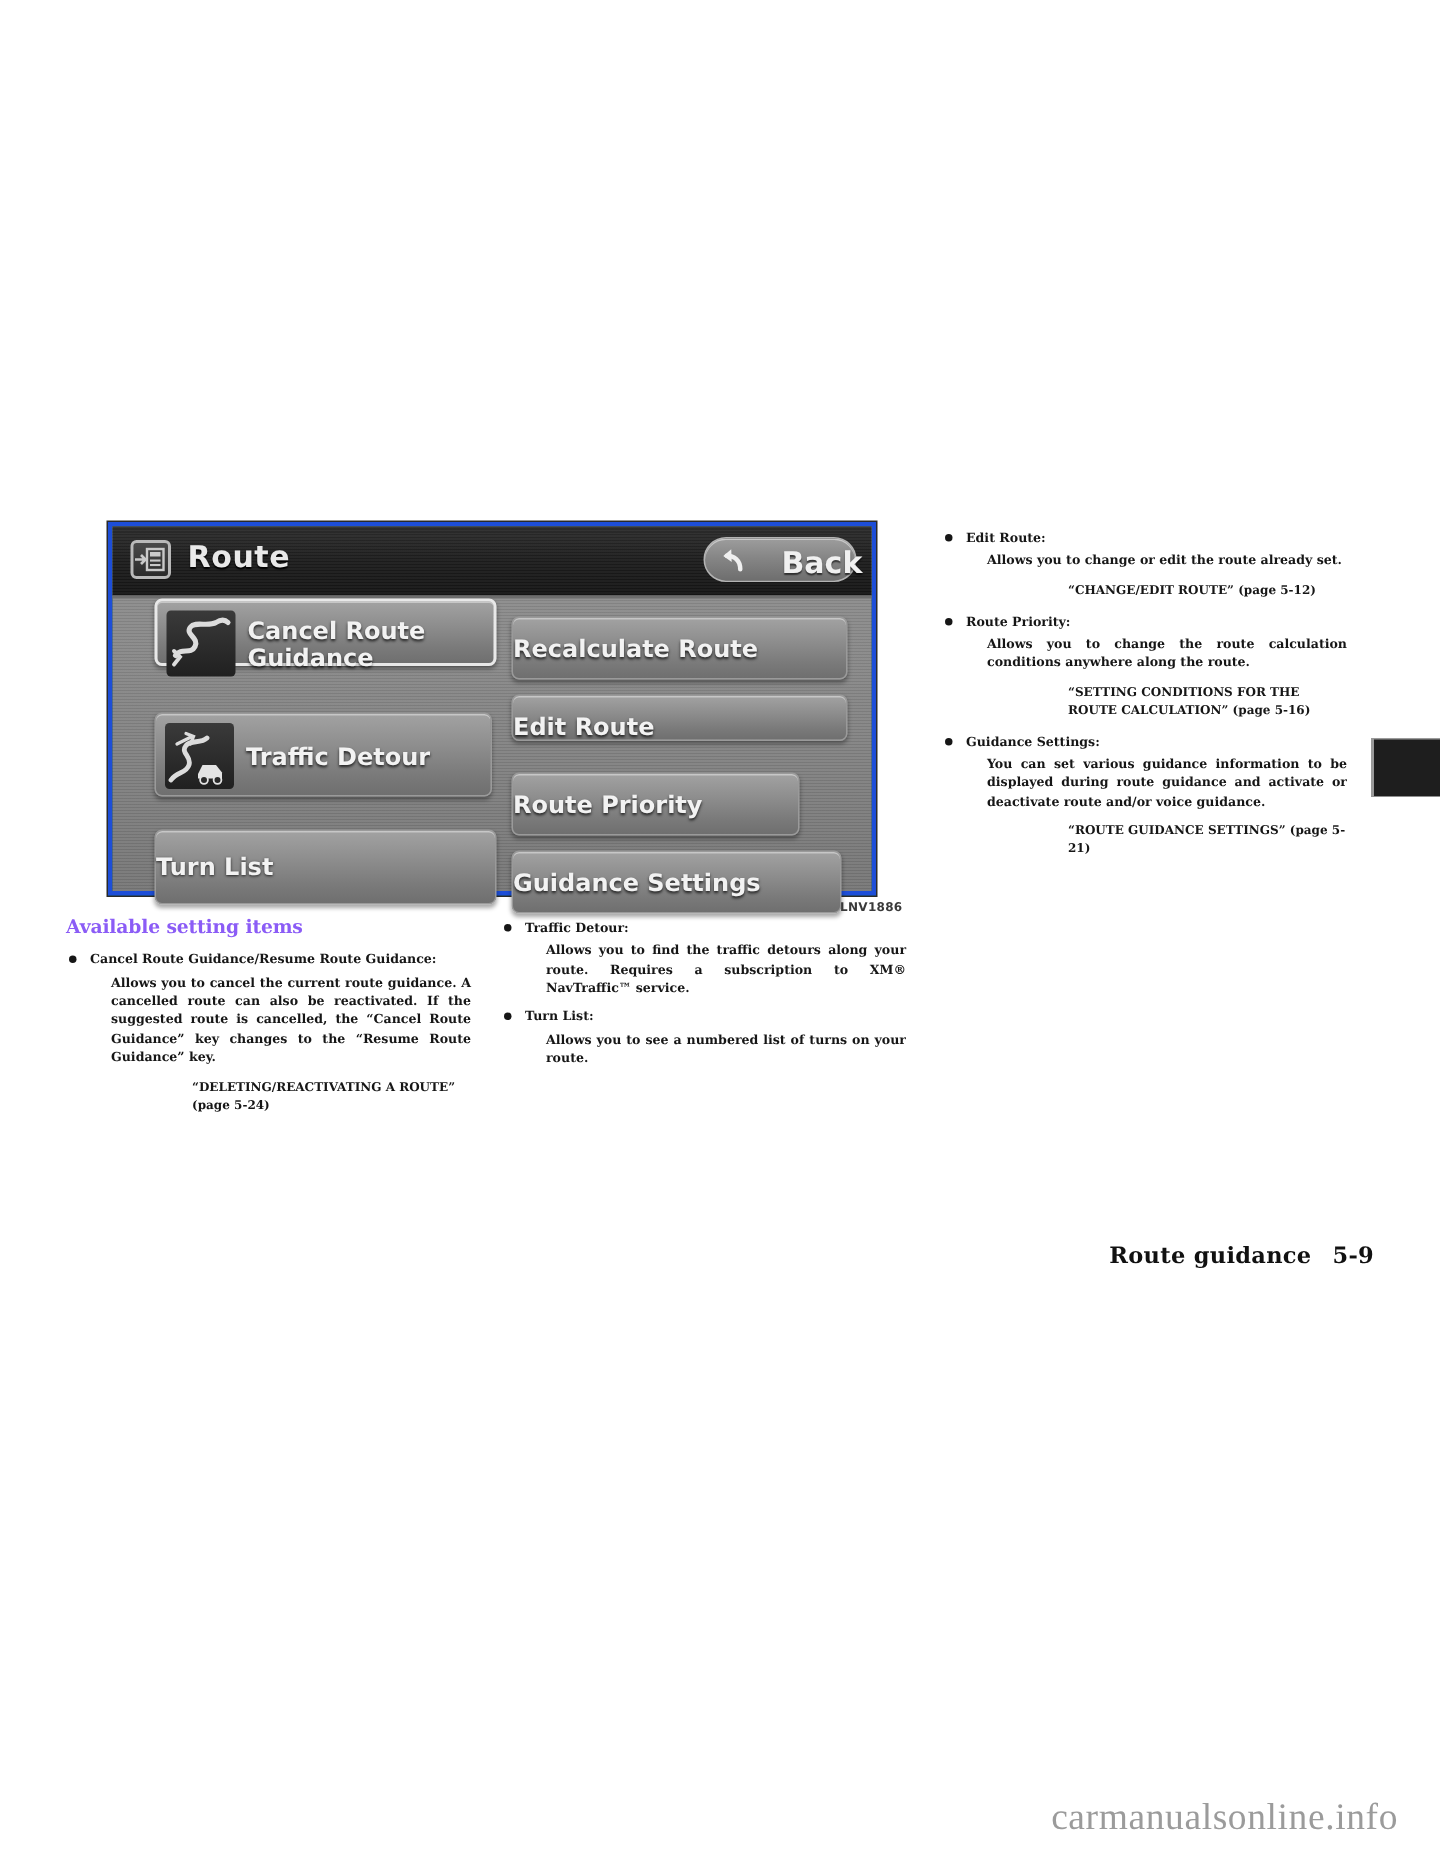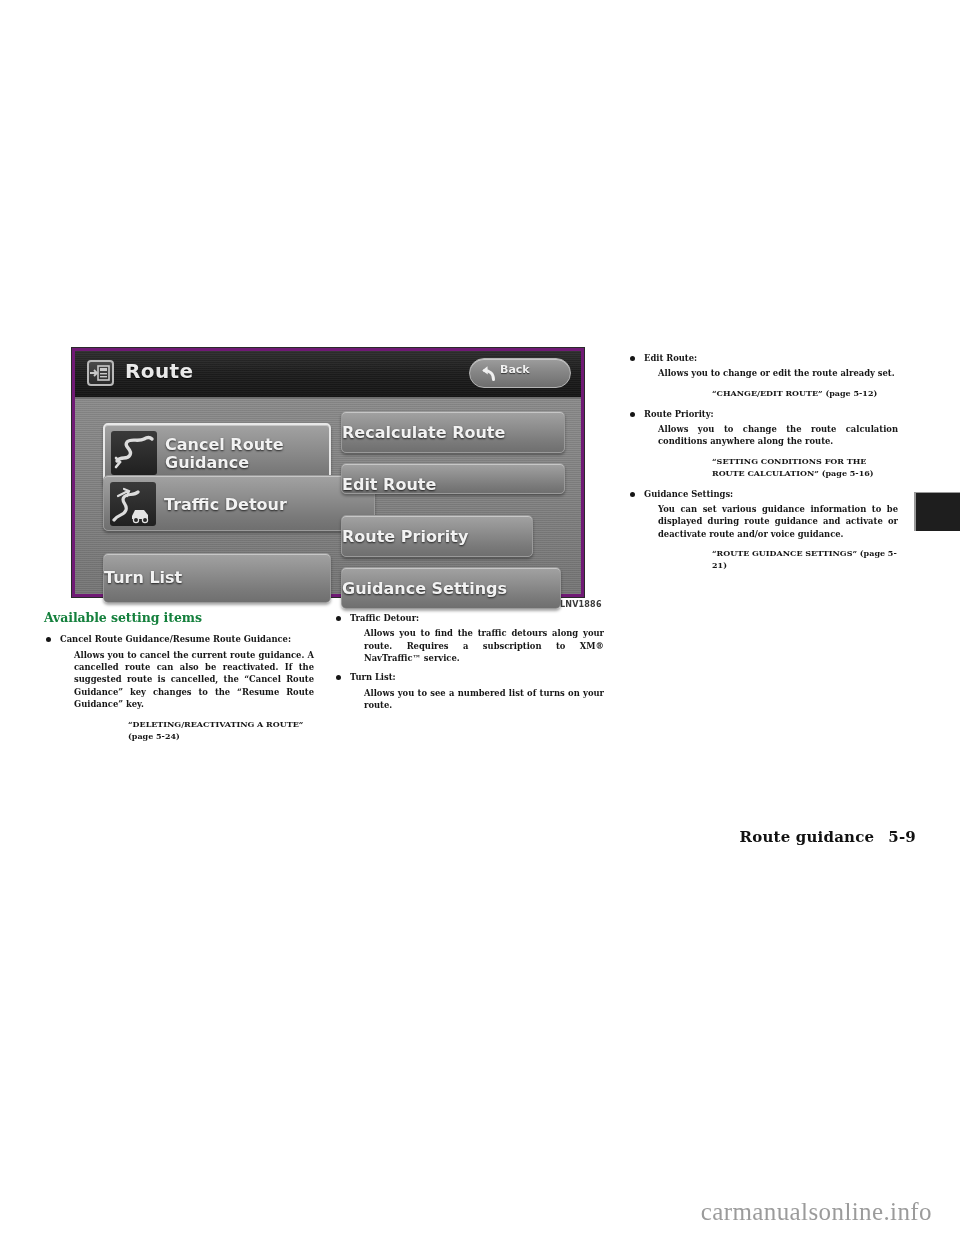--- a/index.html
+++ b/index.html
@@ -17,21 +17,21 @@
   }
 
   
   #nav-figure {
     position: absolute;
     left: 72px;
     top: 348px;
     width: 512px;
     height: 249px;
     background: #14532d;
-    border: 3px solid #701a75;
+    border: 3px solid #1d4ed8;
     box-sizing: border-box;
     box-shadow: 0 0 0 1px #2a2a2a;
   }
   .nav-inner {
     position: absolute;
     inset: 0;
     background:
       repeating-linear-gradient(to bottom,
         rgba(255,255,255,0.055) 0px,
         rgba(255,255,255,0.055) 1px,
@@ -80,24 +80,24 @@
     background: linear-gradient(to bottom, #9d9d9d 0%, #868686 45%, #6e6e6e 100%);
     border: 1px solid #b3b3b3;
     box-sizing: border-box;
     box-shadow: inset 0 1px 0 rgba(255,255,255,0.45);
   }
   .back-arrow {
     position: absolute; left: 8px; top: 4px;
     width: 21px; height: 21px;
   }
   .back-label {
-    position: absolute; left: 30px; top: 4px;
+    position: absolute; left: 51px; top: 4px;
     font-family: "DejaVu Sans", sans-serif;
     font-weight: bold;
-    font-size: 11px;
+    font-size: 20px;
     color: #f0f0f0;
     text-shadow: 0 1px 1px rgba(0,0,0,0.6);
   }
 
   .nav-body { position: absolute; left:0; right:0; top:46px; bottom:0; }
 
   .btn {
     position: absolute;
     border-radius: 5px;
     background: linear-gradient(to bottom, #a2a2a2 0%, #8d8d8d 40%, #7a7a7a 75%, #6f6f6f 100%);
@@ -124,22 +124,22 @@
   .btn-icon {
     position: absolute;
     left: 6px; top: 6px;
     width: 46px; height: 44px;
     background: linear-gradient(to bottom, #3a3a3a, #202020);
     border-radius: 3px;
     overflow: hidden;
   }
 
   
-  #btn-cancel  { left: 28px;  top: 26px;  width: 228px; height: 64px; }
-  #btn-traffic { left: 28px;  top: 78px;  width: 272px; height: 56px; }
+  #btn-cancel  { left: 28px;  top: 2px;  width: 228px; height: 45px; }
+  #btn-traffic { left: 28px;  top: 78px;  width: 225px; height: 56px; }
   #btn-turn    { left: 28px;  top: 156px; width: 228px; height: 50px; padding-left: 35px; }
   #btn-recalc  { left: 266px; top: 14px;  width: 224px; height: 42px; }
   #btn-edit    { left: 266px; top: 66px;  width: 224px; height: 31px; text-decoration: underline; }
   #btn-prio    { left: 266px; top: 118px; width: 192px; height: 42px; }
   #btn-guid    { left: 266px; top: 170px; width: 220px; height: 42px; }
 
   #cap-cancel  { left: 60px; top: 11px; }
   #cap-traffic { left: 60px; top: 20px; }
 
   .fig-code {
@@ -163,21 +163,21 @@
     color: #161616;
   }
   #col-left  { left: 44px;  top: 612px; }
   #col-mid   { left: 334px; top: 612px; }
   #col-right { left: 628px; top: 352px; }
 
   .sec-title {
     font-family: "DejaVu Serif", serif;
     font-weight: bold;
     font-size: 12.5px;
-    color: #15803d;
+    color: #8b5cf6;
     margin-bottom: 9px;
     letter-spacing: -0.1px;
   }
 
   .bullet-item { margin-bottom: 3px; }
   .bullet-head {
     position: relative;
     padding-left: 16px;
     font-weight: bold;
     font-size: 8.4px;

